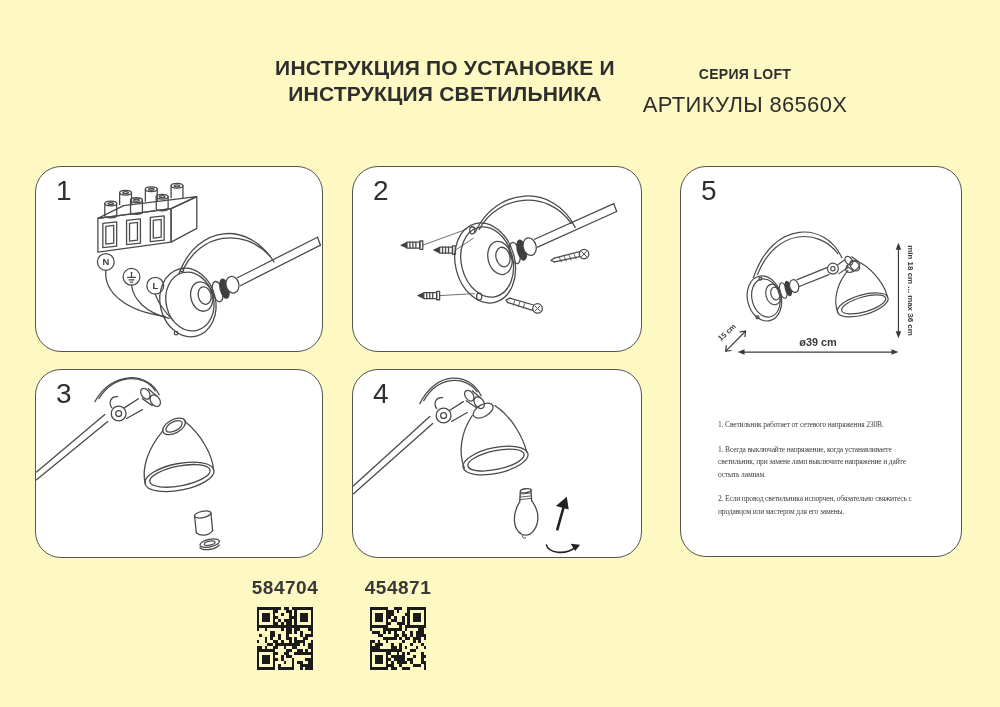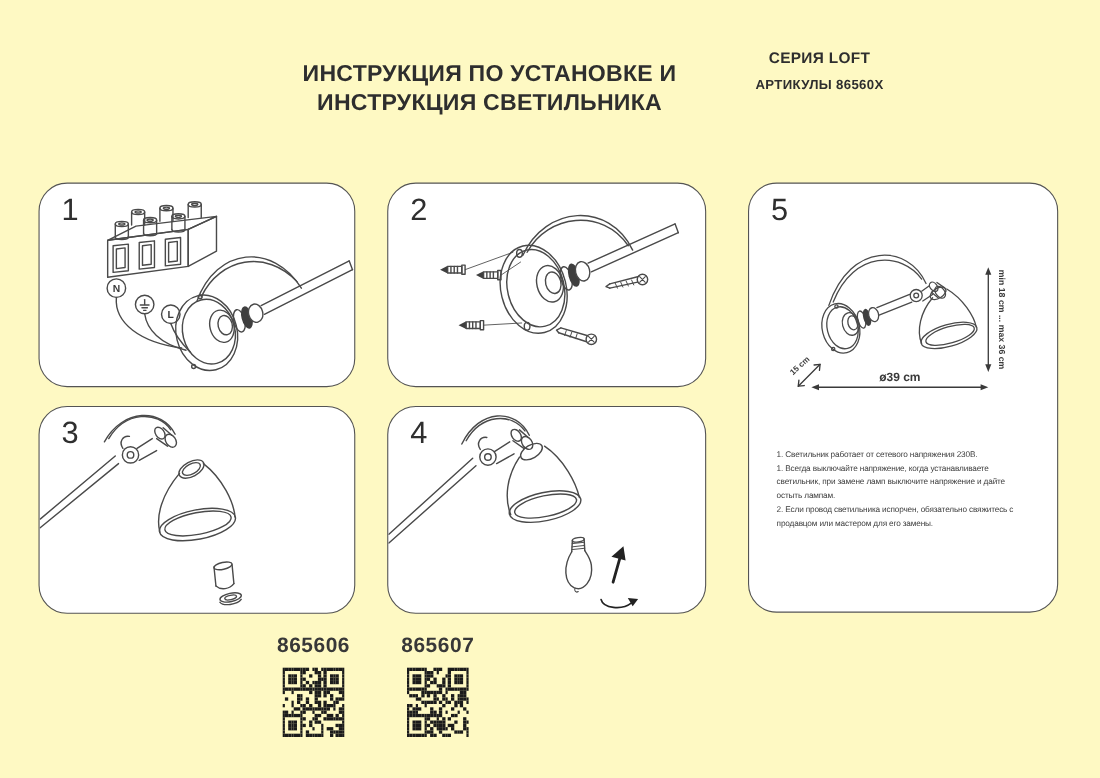--- a/index.html
+++ b/index.html
@@ -3,38 +3,38 @@
 <meta charset="utf-8">
 <style>
   *{box-sizing:border-box;}
   html,body{margin:0;padding:0;background:#ffffff;}
   body{font-family:"Liberation Sans",sans-serif;color:#333;}
   .sheet{position:relative;width:1000px;height:707px;background:#fef9c3;overflow:hidden;}
 
   
   .main-title{position:absolute;left:245px;top:55px;width:400px;text-align:center;
     font-size:21px;font-weight:bold;line-height:26px;color:#2e2e2e;letter-spacing:.2px;}
-  .series-block{position:absolute;left:635px;top:44px;width:220px;text-align:center;color:#2e2e2e;}
+  .series-block{position:absolute;left:635px;top:66px;width:220px;text-align:center;color:#2e2e2e;}
   .series-line{font-size:14px;font-weight:bold;letter-spacing:.3px;}
-  .articles-line{font-size:12px;font-weight:bold;margin-top:10px;letter-spacing:.3px;}
+  .articles-line{font-size:22px;font-weight:normal;margin-top:10px;letter-spacing:.3px;}
 
   
   .panel{position:absolute;border:1.5px solid #545454;border-radius:26px;background:#fff;}
   .p1{left:35px;top:166px;width:288px;height:186px;}
   .p2{left:352px;top:166px;width:290px;height:186px;}
   .p3{left:35px;top:369px;width:288px;height:189px;}
   .p4{left:352px;top:369px;width:290px;height:189px;}
   .p5{left:680px;top:166px;width:282px;height:391px;}
   .step-num{position:absolute;left:20px;top:8px;font-size:28px;font-weight:400;color:#2f2f2f;}
   .art{position:absolute;left:0;top:0;width:100%;height:100%;}
 
   
   .notes{position:absolute;left:25px;top:240px;width:218px;font-size:7.5px;
     line-height:12.5px;color:#3d3d3d;letter-spacing:-0.15px;}
-  .notes div{margin:0;}
+  .notes div{margin:12px;font-family:Liberation Serif, serif;}
 
   
   .product{position:absolute;width:70px;text-align:center;}
   .prod1{left:250px;top:577px;}
   .prod2{left:363px;top:577px;}
   .article-num{font-size:19px;font-weight:bold;color:#383838;letter-spacing:.5px;}
   .qr{display:grid;grid-template-columns:repeat(21,1fr);grid-auto-rows:1fr;
     width:57px;height:63px;margin:8px auto 0;}
   .qr .on{background:#1b1b1b;}
 </style>
@@ -353,21 +353,21 @@
       </g>
     </svg>
     <div class="notes">
       <div>1. Светильник работает от сетевого напряжения 230В.</div>
       <div>1. Всегда выключайте напряжение, когда устанавливаете светильник, при замене ламп выключите напряжение и дайте остыть лампам.</div>
       <div>2. Если провод светильника испорчен, обязательно свяжитесь с продавцом или мастером для его замены.</div>
     </div>
   </section>
 
   <div class="product prod1">
-    <div class="article-num">865606</div>
+    <div class="article-num">584704</div>
     <div class="qr">
         <div class="on"></div>
         <div class="on"></div>
         <div class="on"></div>
         <div class="on"></div>
         <div class="on"></div>
         <div class="on"></div>
         <div class="on"></div>
         <div class="on"></div>
         <div class="on"></div>
@@ -799,21 +799,21 @@
         <div></div>
         <div></div>
         <div class="on"></div>
         <div></div>
         <div class="on"></div>
         <div class="on"></div>
         <div class="on"></div>
       </div>
   </div>
   <div class="product prod2">
-    <div class="article-num">865607</div>
+    <div class="article-num">454871</div>
     <div class="qr">
         <div class="on"></div>
         <div class="on"></div>
         <div class="on"></div>
         <div class="on"></div>
         <div class="on"></div>
         <div class="on"></div>
         <div class="on"></div>
         <div></div>
         <div></div>

